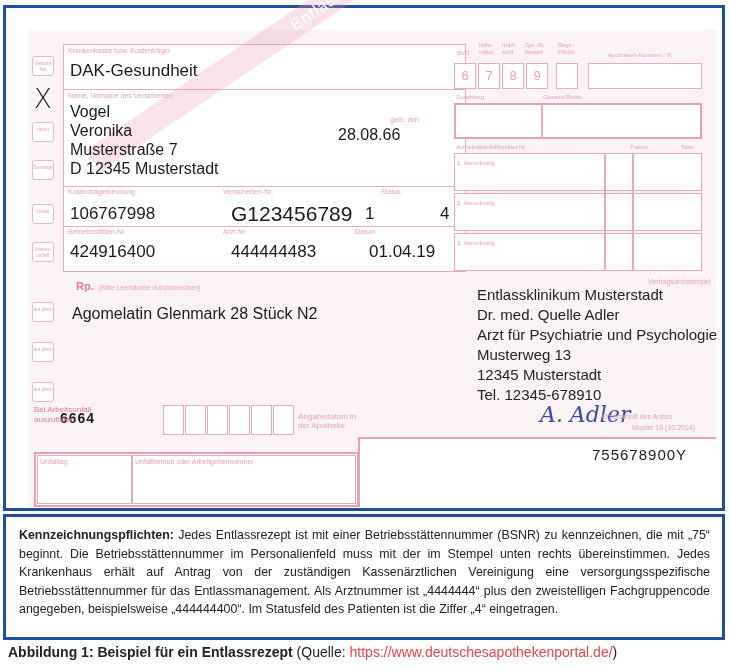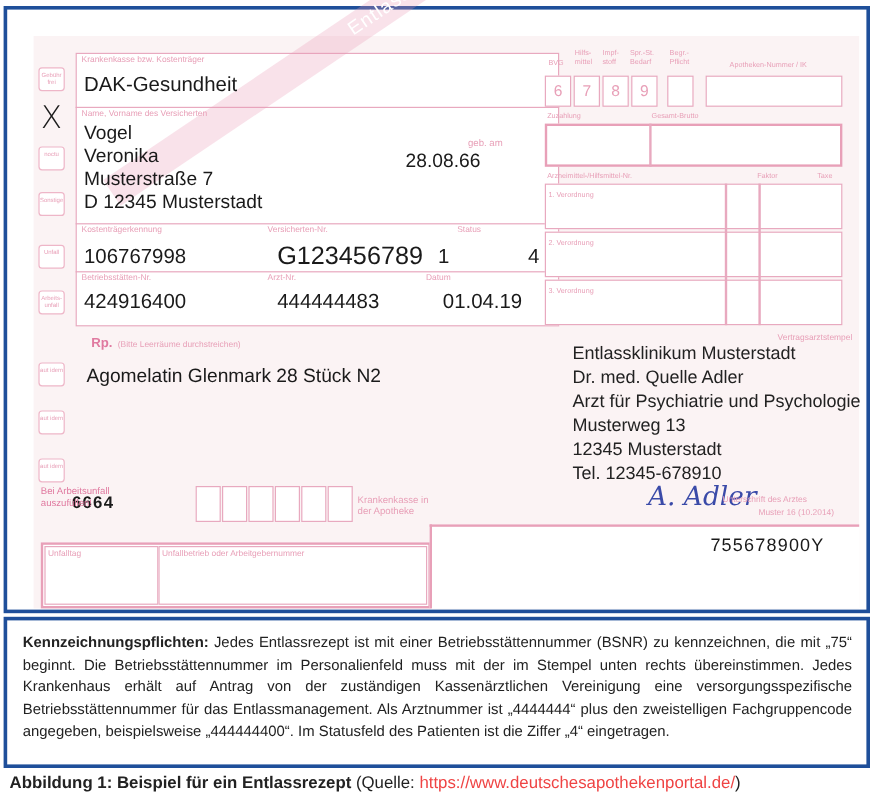--- a/index.html
+++ b/index.html
@@ -144,21 +144,21 @@
 
     <div class="mono" style="left:32px; top:380px; font-size:14px; font-weight:bold; letter-spacing:1px;">6664</div>
     <div class="lbl" style="left:6px; top:375px; width:80px; font-size:8px; line-height:10px; white-space:normal; color:#e07aa0; font-weight:normal;">Bei Arbeitsunfall auszufüllen!</div>
 
     <div class="cell" style="left:135px; top:375px; width:21px; height:30px;"></div>
     <div class="cell" style="left:157px; top:375px; width:21px; height:30px;"></div>
     <div class="cell" style="left:179px; top:375px; width:21px; height:30px;"></div>
     <div class="cell" style="left:201px; top:375px; width:21px; height:30px;"></div>
     <div class="cell" style="left:223px; top:375px; width:21px; height:30px;"></div>
     <div class="cell" style="left:245px; top:375px; width:21px; height:30px;"></div>
-    <div class="lbl" style="left:270px; top:382px; width:70px; font-size:8px; line-height:9px; white-space:normal;">Krankenkasse in der Apotheke</div>
+    <div class="lbl" style="left:270px; top:382px; width:70px; font-size:8px; line-height:9px; white-space:normal;">Abgabedatum in der Apotheke</div>
 
     <div class="box2" style="left:6px; top:422px; width:325px; height:55px; background:#fff;"></div>
     <div class="cell" style="left:9px; top:425px; width:95px; height:49px;"></div>
     <div class="cell" style="left:104px; top:425px; width:224px; height:49px;"></div>
     <div class="lbl" style="left:12px; top:428px; font-size:7px;">Unfalltag</div>
     <div class="lbl" style="left:107px; top:428px; font-size:7px;">Unfallbetrieb oder Arbeitgebernummer</div>
 
     <div style="position:absolute; left:330px; top:407px; width:358px; height:70px; background:#fff; border-top:2px solid #e8a0b8; border-left:2px solid #e8a0b8;"></div>
     <div class="mono" style="left:564px; top:416px; font-size:15px; letter-spacing:1px;">755678900Y</div>
 

